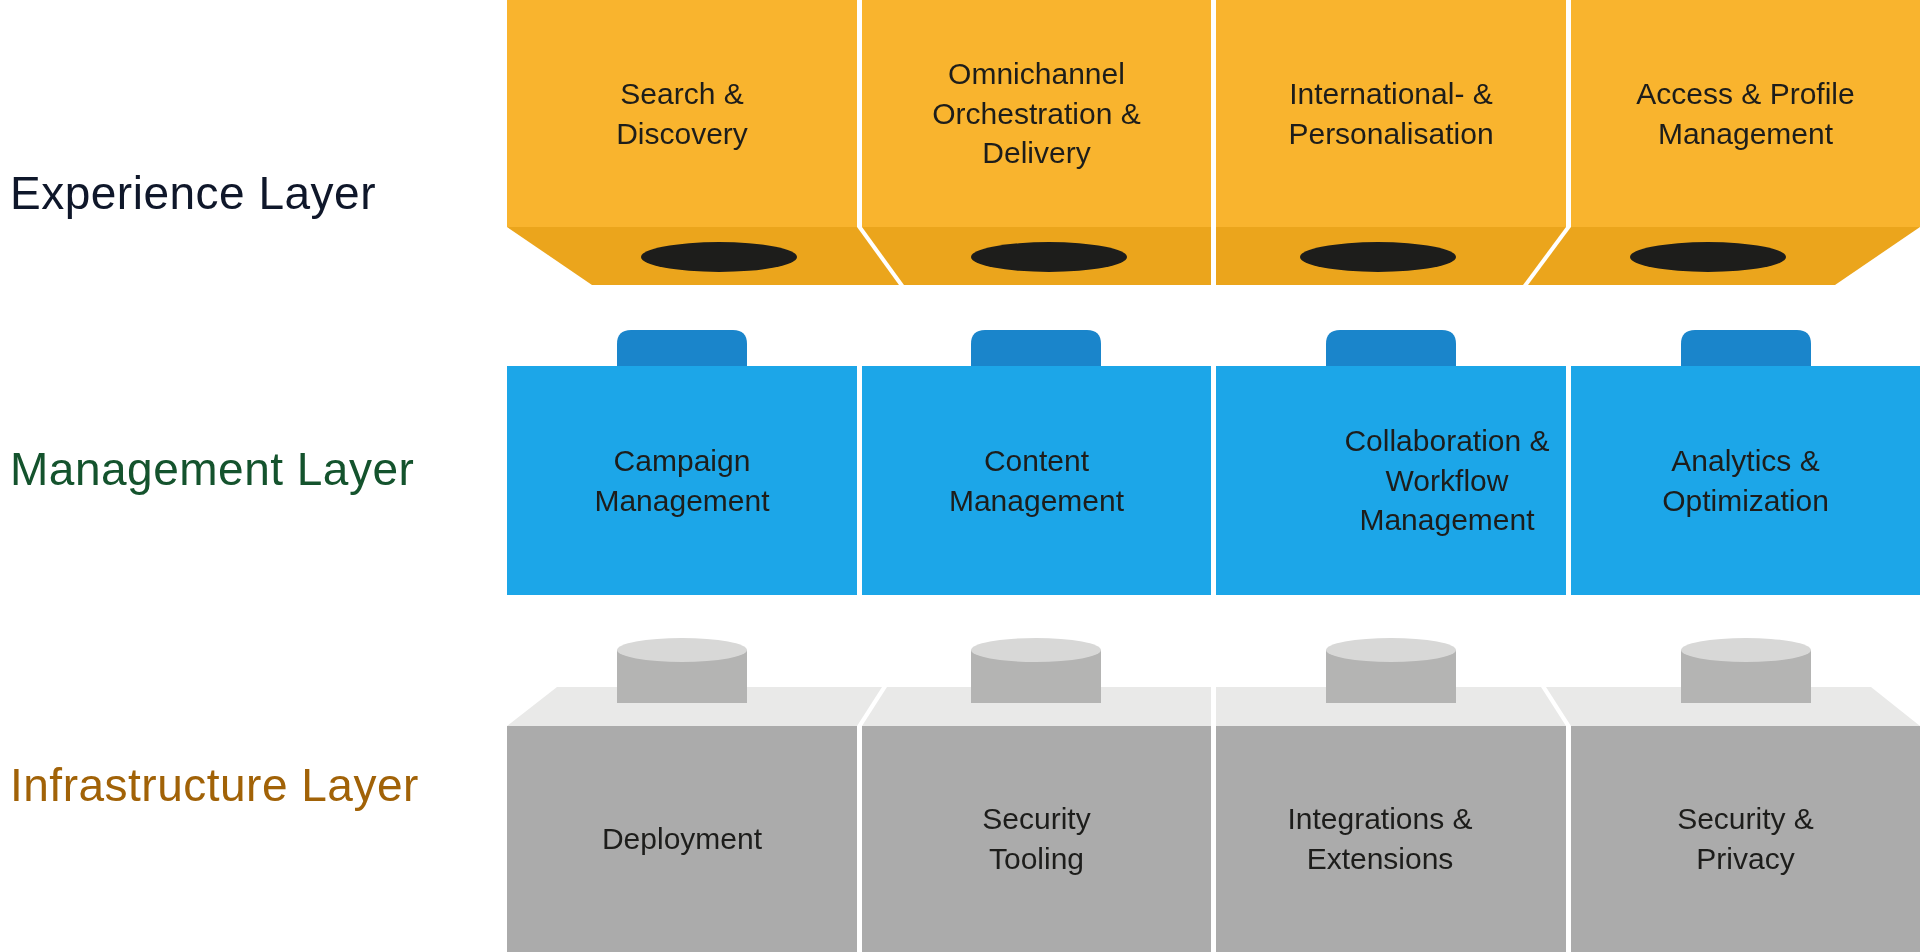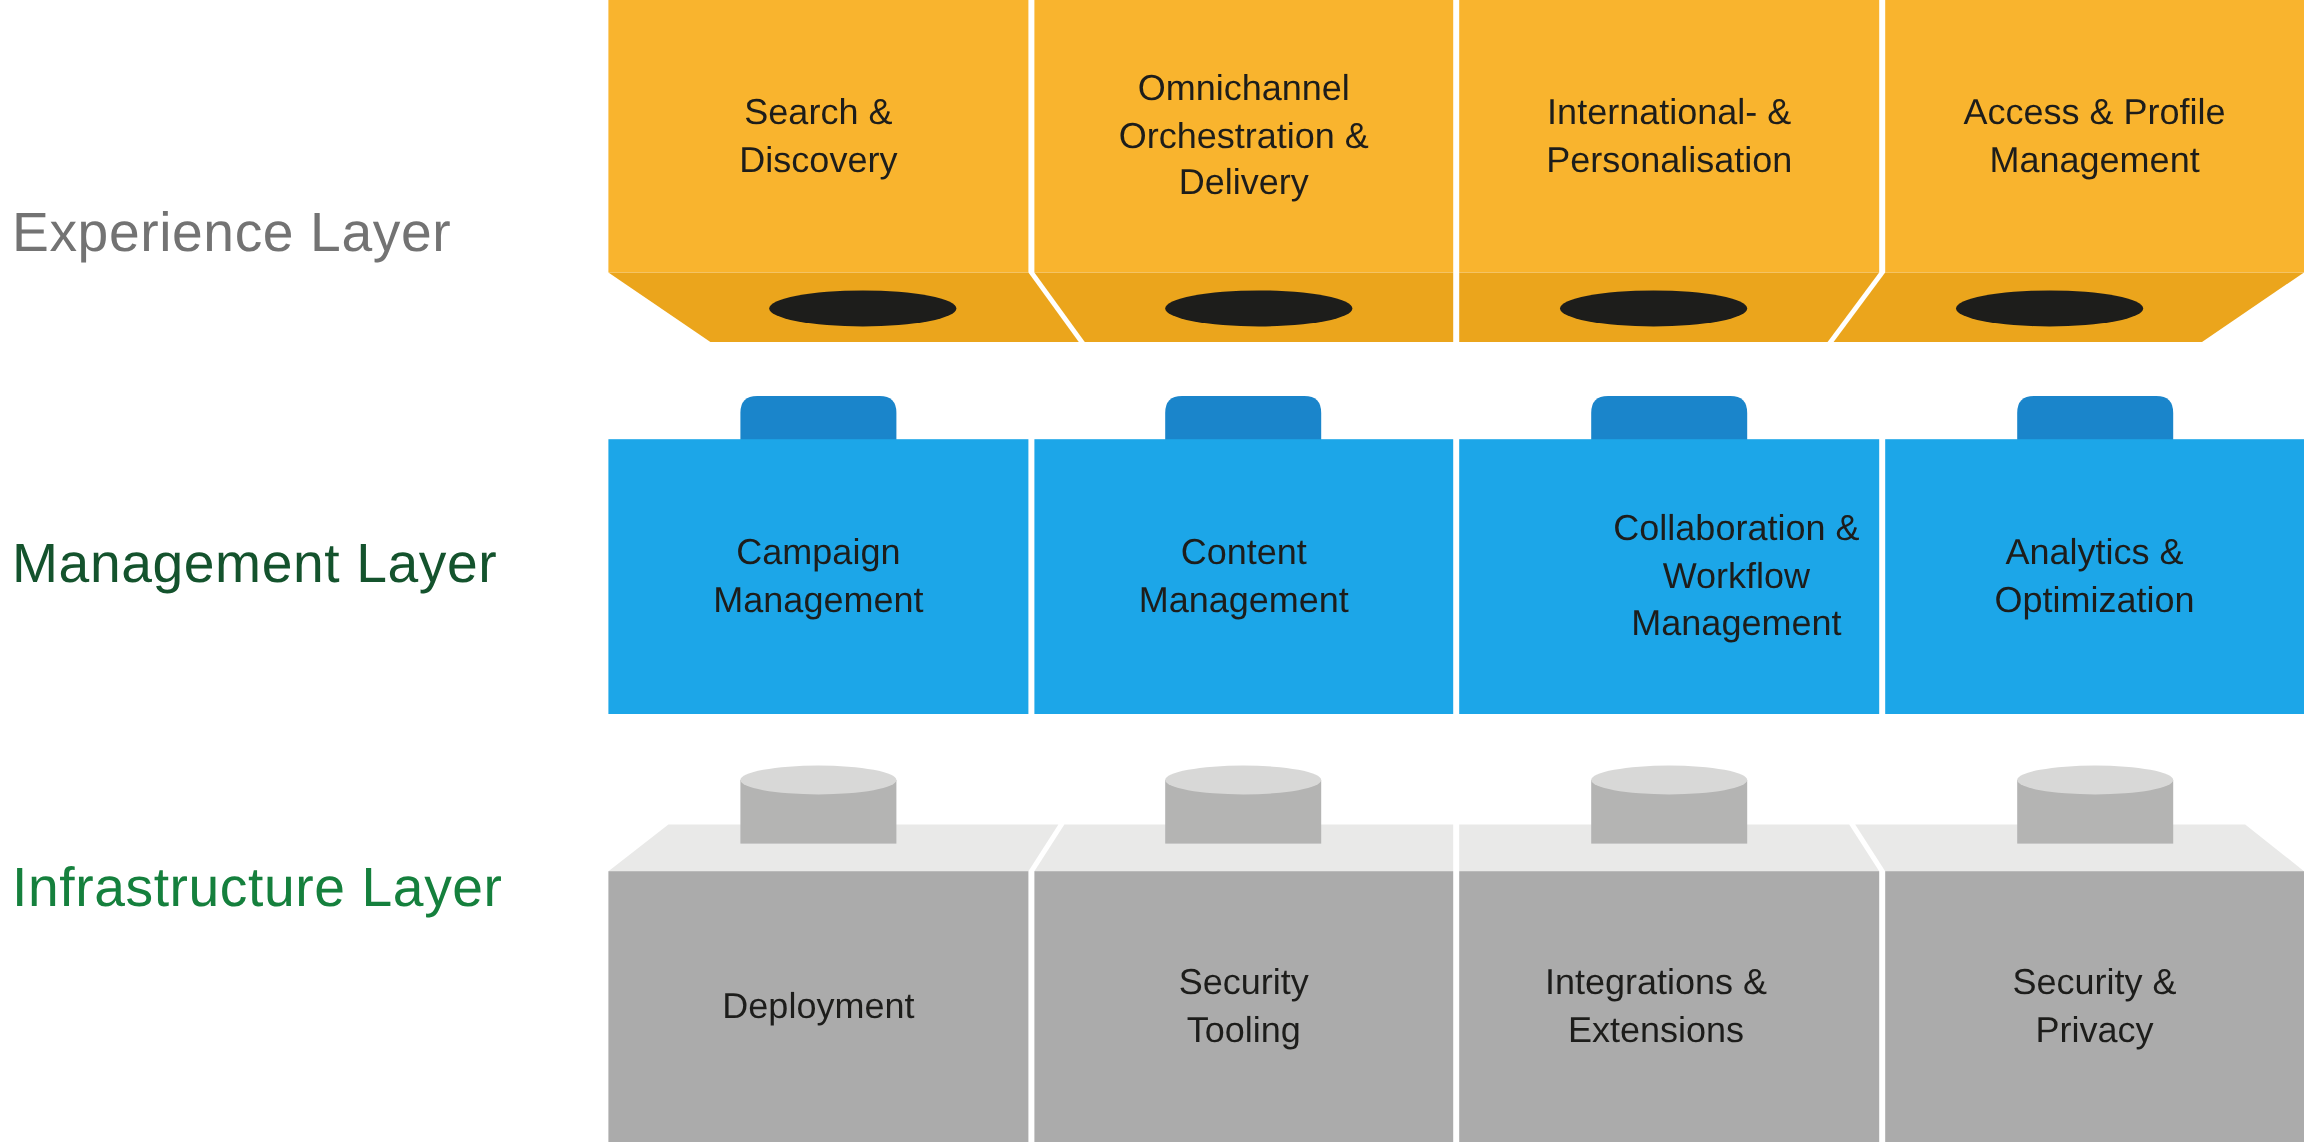--- a/index.html
+++ b/index.html
@@ -17,23 +17,23 @@
   .diagram-svg { position: absolute; left: 0; top: 0; }
 
   .layer-label {
     position: absolute;
     left: 10px;
     font-size: 46px;
     font-weight: 500;
     white-space: nowrap;
     letter-spacing: 0.5px;
   }
-  .label-experience     { color: #737373; }
+  .label-experience     { color: #0f172a; }
   .label-management     { color: #14532d; }
-  .label-infrastructure { color: #15803d; }
+  .label-infrastructure { color: #a16207; margin-top: 46px; }
 
   .block-label {
     position: absolute;
     display: flex;
     align-items: center;
     justify-content: center;
     text-align: center;
     font-size: 30px;
     line-height: 1.32;
     color: #1D1D1B;

